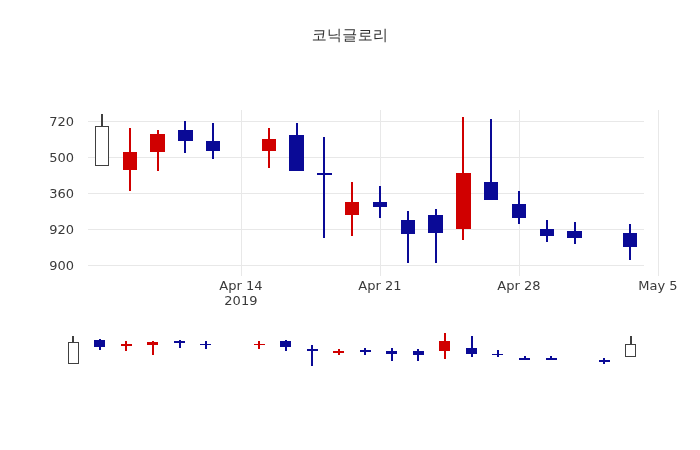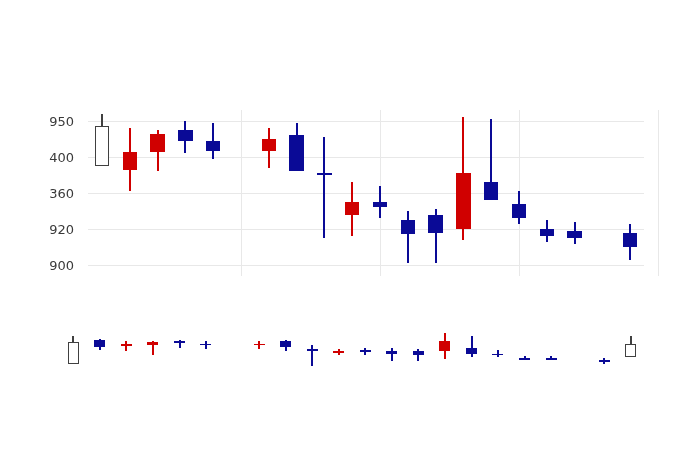--- a/index.html
+++ b/index.html
@@ -35,27 +35,28 @@
   #xlabels .xl .yr { display:block; font-size:13px; }
   .candle { position:absolute; }
   .wick { position:absolute; width:2px; }
   .body { position:absolute; }
 </style>
 </head>
 <body>
 
 <div id="chart-root">
 
+  <div id="chart-title">코닉글로리</div>
 
   <div id="ylabels">
       <div class="lbl" style="top: 155.2px;">900</div>
       <div class="lbl" style="top: 119.1px;">920</div>
       <div class="lbl" style="top: 83px;">360</div>
-      <div class="lbl" style="top: 46.9px;">400</div>
-      <div class="lbl" style="top: 10.8px;">950</div>
+      <div class="lbl" style="top: 46.9px;">500</div>
+      <div class="lbl" style="top: 10.8px;">720</div>
     </div>
 
   <div id="main-plot" class="plot">
       <div class="gridline" style="top: 155.2px;"></div>
       <div class="gridline" style="top: 119.1px;"></div>
       <div class="gridline" style="top: 83px;"></div>
       <div class="gridline" style="top: 46.9px;"></div>
       <div class="gridline" style="top: 10.8px;"></div>
       <div class="vgridline" style="left: 152.9px;"></div>
       <div class="vgridline" style="left: 291.9px;"></div>
@@ -128,20 +129,26 @@
       <div class="candle" style="left: 0px; top: 0px;">
         <div class="wick" style="left: 485.5px; top: 111.9px; height: 21.7px; background: rgb(10, 10, 150);"></div>
         <div class="body" style="left: 479.3px; top: 120.9px; width: 14.5px; height: 7.2px; background: rgb(10, 10, 150);"></div>
       </div>
       <div class="candle" style="left: 0px; top: 0px;">
         <div class="wick" style="left: 541.1px; top: 113.7px; height: 36.1px; background: rgb(10, 10, 150);"></div>
         <div class="body" style="left: 534.9px; top: 122.7px; width: 14.5px; height: 14.4px; background: rgb(10, 10, 150);"></div>
       </div>
     </div>
 
+  <div id="xlabels">
+      <div class="xl" style="left: 152.9px;">Apr 14<span class="yr">2019</span></div>
+      <div class="xl" style="left: 291.9px;">Apr 21</div>
+      <div class="xl" style="left: 430.9px;">Apr 28</div>
+      <div class="xl" style="left: 569.9px;">May 5</div>
+    </div>
 
   <div id="volume-plot" class="plot">
       <div class="candle" style="left: 0px; top: 0px;">
         <div class="wick" style="left: 12.3px; top: 15.7px; height: 28px; background: rgb(64, 64, 64);"></div>
         <div class="body" style="left: 7.7px; top: 22.4px; width: 11.1px; height: 21.3px; background: rgb(255, 255, 255); border: 1px solid rgb(64, 64, 64); box-sizing: border-box;"></div>
       </div>
       <div class="candle" style="left: 0px; top: 0px;">
         <div class="wick" style="left: 38.8px; top: 19px; height: 11.2px; background: rgb(10, 10, 150);"></div>
         <div class="body" style="left: 34.2px; top: 20.2px; width: 11.1px; height: 6.7px; background: rgb(10, 10, 150);"></div>
       </div>

